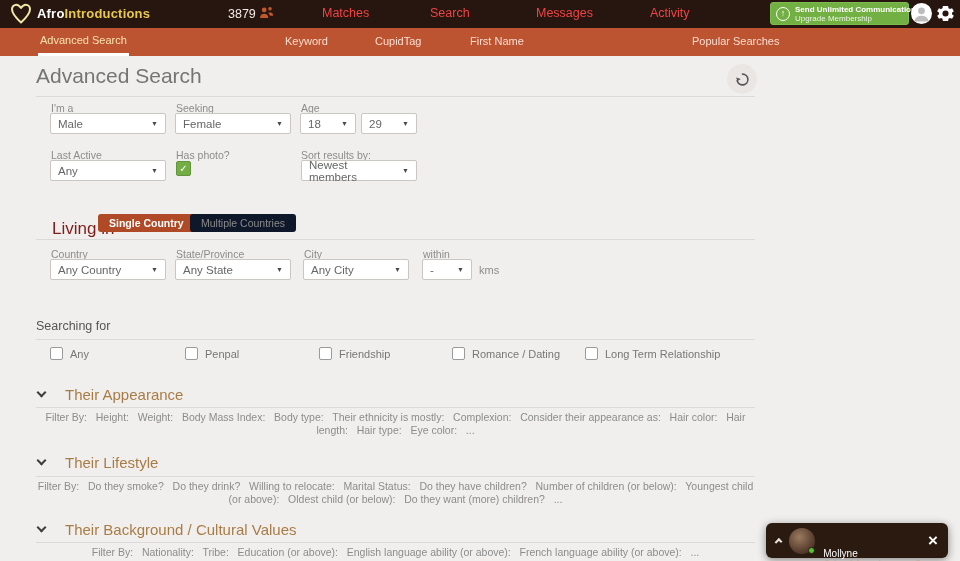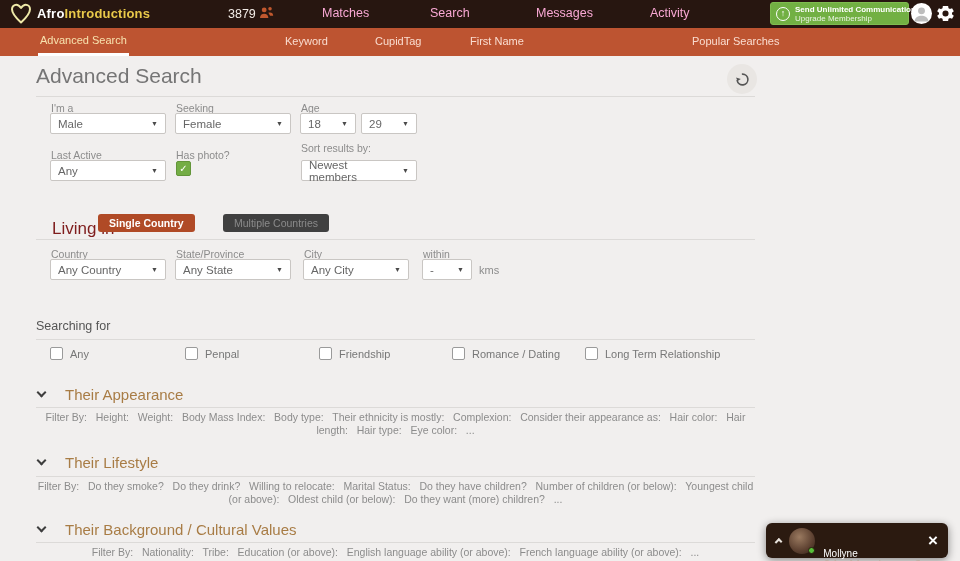--- a/index.html
+++ b/index.html
@@ -7,21 +7,21 @@
   body { font-family: "Liberation Sans", sans-serif; background: #f1efee; position: relative; }
 
   
   .topbar { position: absolute; left: 0; top: 0; width: 960px; height: 28px; background: #271610; z-index: 5; }
   .topbar .abs { position: absolute; }
   .brand { left: 37px; top: 6px; font-size: 13px; font-weight: bold; letter-spacing: .2px; }
   .brand .afro { color: #fff; }
   .brand .intro { color: #e9c94a; }
   .logo { left: 9px; top: 2px; }
   .count { left: 228px; top: 6px; font-size: 12.5px; color: #f2ece7; display: flex; align-items: center; gap: 3px; cursor: pointer; }
-  .topnav-item { top: 6px; font-size: 12.5px; color: #f9a8d4; cursor: pointer; }
+  .topnav-item { top: 6px; font-size: 12.5px; color: #ef4444; cursor: pointer; }
   .upgrade-btn { left: 770px; top: 2px; width: 139px; height: 23px; background: #72b043; border: 1px solid #7fbc50; border-radius: 3px; display: flex; align-items: center; padding: 0 5px; gap: 5px; cursor: pointer; }
   .upgrade-circle { width: 14px; height: 14px; min-width: 14px; border: 1.6px solid #fff; border-radius: 50%; color: #fff; font-size: 9px; line-height: 11px; text-align: center; font-weight: bold; }
   .upgrade-text { display: flex; flex-direction: column; justify-content: center; line-height: 9px; }
   .upgrade-l1 { font-size: 8px; font-weight: bold; color: #fff; white-space: nowrap; }
   .upgrade-l2 { font-size: 8px; color: rgba(255,255,255,.85); white-space: nowrap; }
   .avatar-top { left: 911px; top: 3px; width: 21px; height: 21px; background: #fff; border-radius: 50%; overflow: hidden; cursor: pointer; }
   .gear { left: 935px; top: 3px; width: 21px; height: 21px; cursor: pointer; }
 
   
   .subnav { position: absolute; left: 0; top: 28px; width: 960px; height: 28px; background: #bd5431; z-index: 5; }
@@ -34,21 +34,21 @@
   .reset-btn { left: 727px; top: 64px; width: 30px; height: 30px; border-radius: 50%; background: #e9e6e3; display: flex; align-items: center; justify-content: center; cursor: pointer; }
   .divider { height: 1px; background: #dcdad8; left: 36px; width: 719px; }
   .lbl { font-size: 10.5px; color: #8c8c8c; white-space: nowrap; }
   .sel { height: 21px; background: #fff; border: 1px solid #c9c6c3; border-radius: 2px; display: flex; align-items: center; justify-content: space-between; padding: 0 7px; font-size: 11.5px; color: #666; cursor: pointer; }
   .sel .caret { font-size: 7px; color: #4a4a4a; margin-left: 5px; }
   .cb { width: 13px; height: 13px; border: 1px solid #9a9a9a; border-radius: 2px; background: #fff; display: inline-block; cursor: pointer; }
   .cb-checked { width: 15px; height: 15px; background: #74ad45; border: 1px solid #639539; border-radius: 2px; color: #fff; font-size: 10px; line-height: 14px; text-align: center; cursor: pointer; }
   .check-item { display: flex; align-items: center; gap: 7px; }
   .check-item .cl { font-size: 11px; color: #777; white-space: nowrap; }
   .btn-rust { background: #b04a26; color: #fff; font-size: 10.5px; font-weight: bold; height: 18px; line-height: 18px; padding: 0 11px; border-radius: 3px; cursor: pointer; white-space: nowrap; }
-  .btn-gray { background: #404040; color: #8a8a8a; font-size: 10.5px; height: 18px; line-height: 18px; padding: 0 11px; border-radius: 3px; cursor: pointer; white-space: nowrap; margin-left: 33px; }
+  .btn-gray { background: #0f172a; color: #8a8a8a; font-size: 10.5px; height: 18px; line-height: 18px; padding: 0 11px; border-radius: 3px; cursor: pointer; white-space: nowrap; }
   .inline-lbl { font-size: 17px; color: #7f1d1d; }
   .sec-head { display: flex; align-items: center; gap: 20px; cursor: pointer; }
   .chev-down { width: 7px; height: 7px; border-right: 2px solid #3e3e3e; border-bottom: 2px solid #3e3e3e; transform: rotate(45deg); margin-top: -4px; }
   .sec-title { font-size: 15px; color: #a87c45; font-weight: 500; }
   .filters { width: 719px; font-size: 10.5px; color: #8c8c8c; line-height: 12.5px; white-space: pre-wrap; text-align: center; }
 
   
   .chat { left: 766px; top: 523px; width: 182px; height: 35px; background: #2b1a10; border-radius: 6px; box-shadow: 0 2px 8px rgba(0,0,0,.45); display: flex; align-items: center; padding: 0 10px; gap: 8px; z-index: 10; cursor: pointer; }
   .chev-up { width: 6px; height: 6px; border-left: 2px solid #e8e2dc; border-top: 2px solid #e8e2dc; transform: rotate(45deg); margin-top: 3px; }
   .chat-avatar { width: 26px; height: 26px; min-width: 26px; border-radius: 50%; background: radial-gradient(circle at 40% 35%, #9a7a60, #5c4030 60%, #2e2018); position: relative; }
@@ -140,21 +140,21 @@
   <span>18</span>
   <span class="caret">▼</span>
 </div>
 <div class="abs sel" style="left:361px;top:113px;width:56px">
   <span>29</span>
   <span class="caret">▼</span>
 </div>
 
 <span class="abs lbl" style="left:51px;top:149px">Last Active</span>
 <span class="abs lbl" style="left:176px;top:149px">Has photo?</span>
-<span class="abs lbl" style="left:301px;top:142px">Sort results by:</span>
+<span class="abs lbl" style="left:301px;top:149px">Sort results by:</span>
 
 <div class="abs sel" style="left:50px;top:160px;width:116px">
   <span>Any</span>
   <span class="caret">▼</span>
 </div>
 <span class="abs cb-checked" style="left:176px;top:161px"><span>✓</span></span>
 <div class="abs sel" style="left:301px;top:160px;width:116px">
   <span>Newest members</span>
   <span class="caret">▼</span>
 </div>

